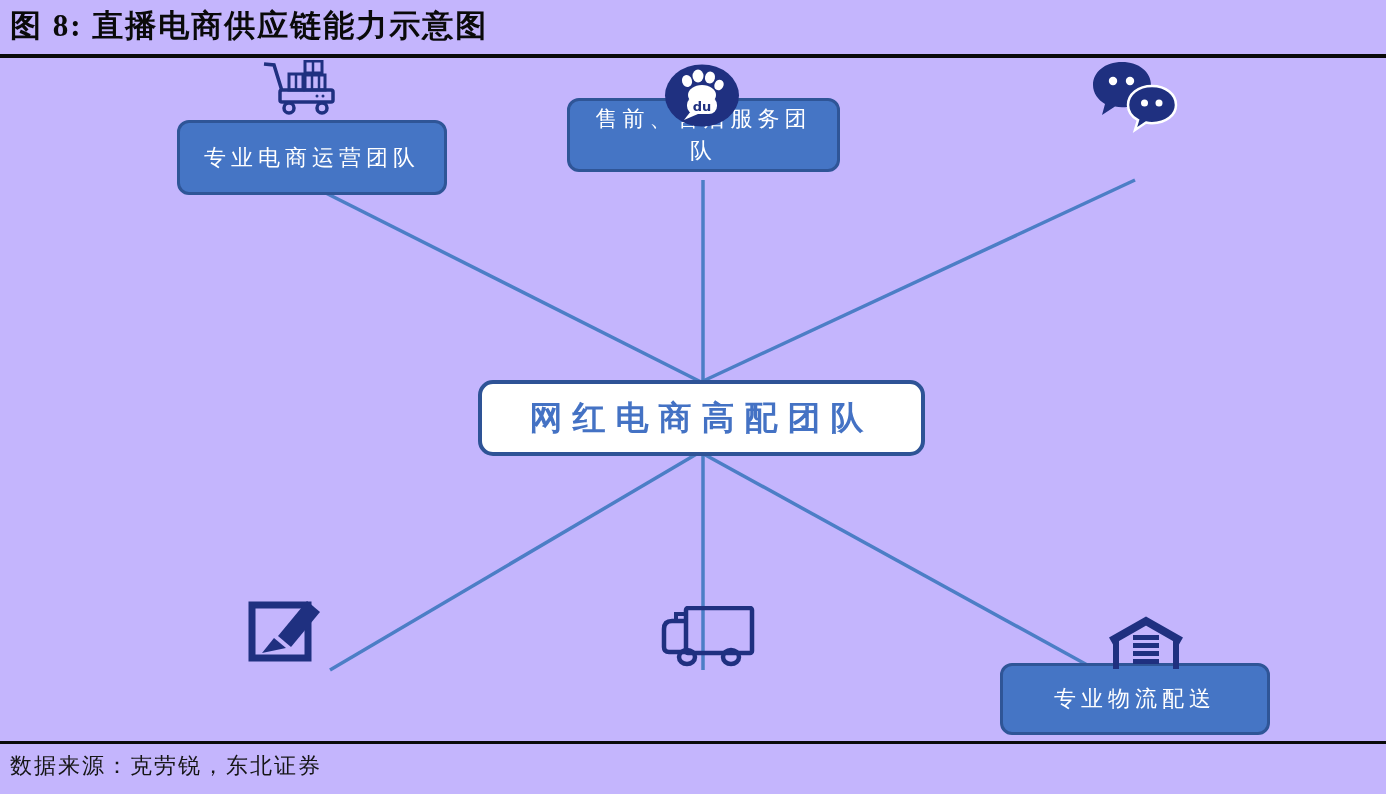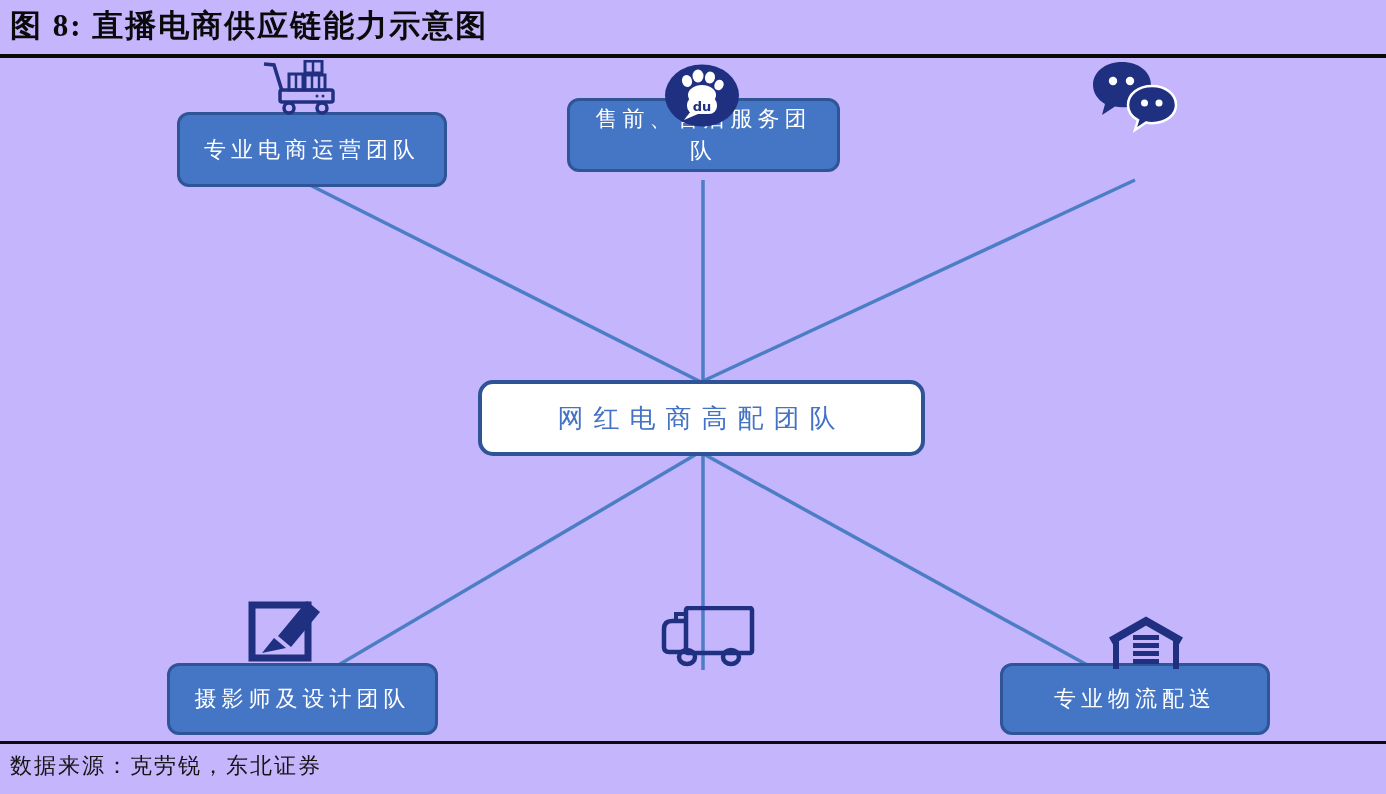--- a/index.html
+++ b/index.html
@@ -17,21 +17,21 @@
   .source{position:absolute;left:10px;top:751px;font-size:22px;color:#151515;letter-spacing:2px;}
   .connectors{position:absolute;left:0;top:0;z-index:1;}
   .connector-line{stroke:var(--connector);stroke-width:3.5;}
   .node{position:absolute;z-index:2;display:flex;align-items:center;justify-content:center;
         background:var(--node-fill);border:3px solid var(--node-border);border-radius:12px;
         color:#fff;text-align:center;}
   .node .lbl{font-size:22px;letter-spacing:5px;line-height:1.45;display:inline-block;max-width:238px;}
   .center-node{position:absolute;left:478px;top:380px;width:439px;height:68px;z-index:2;
         background:#fff;border:4px solid var(--center-border);border-radius:15px;
         display:flex;align-items:center;justify-content:center;}
-  .center-node .lbl{font-size:26px;font-weight:normal;color:var(--center-text);letter-spacing:10px;white-space:nowrap;}
+  .center-node .lbl{font-size:33px;font-weight:bold;color:var(--center-text);letter-spacing:10px;white-space:nowrap;}
   .icon{position:absolute;z-index:3;}
   .icon-stroke{stroke:var(--icon-navy);fill:none;}
   .icon-fill{fill:var(--icon-navy);}
 </style>
 </head>
 <body>
 
 <div class="page">
 
   <div class="fig-title">图 8: 直播电商供应链能力示意图</div>
@@ -100,28 +100,25 @@
   <svg class="icon" style="left:1108px;top:616px" width="76" height="53" viewBox="0 0 76 53">
     <polyline class="icon-stroke" stroke-width="8" stroke-linejoin="miter" points="3,25 38,5 73,25"></polyline>
     <line class="icon-stroke" stroke-width="6" x1="8" y1="22" x2="8" y2="53"></line>
     <line class="icon-stroke" stroke-width="6" x1="68" y1="22" x2="68" y2="53"></line>
     <rect class="icon-fill" x="25" y="19" width="26" height="5"></rect>
     <rect class="icon-fill" x="25" y="27" width="26" height="5"></rect>
     <rect class="icon-fill" x="25" y="35" width="26" height="5"></rect>
     <rect class="icon-fill" x="25" y="43" width="26" height="5"></rect>
   </svg>
 
-  <div class="node" style="left:177px;top:112px;width:264px;height:69px">
+  <div class="node" style="left:177px;top:120px;width:264px;height:69px">
     <span class="lbl">专业电商运营团队</span>
   </div>
   <div class="node" style="left:567px;top:98px;width:267px;height:68px">
     <span class="lbl">售前、售后服务团队</span>
-  </div>
-  <div class="node" style="left:167px;top:663px;width:265px;height:66px">
-    <span class="lbl">摄影师及设计团队</span>
   </div>
   <div class="node" style="left:1000px;top:663px;width:264px;height:66px">
     <span class="lbl">专业物流配送</span>
   </div>
 
   <div class="center-node">
     <span class="lbl">网红电商高配团队</span>
   </div>
 
   <div class="footer-rule"></div>

